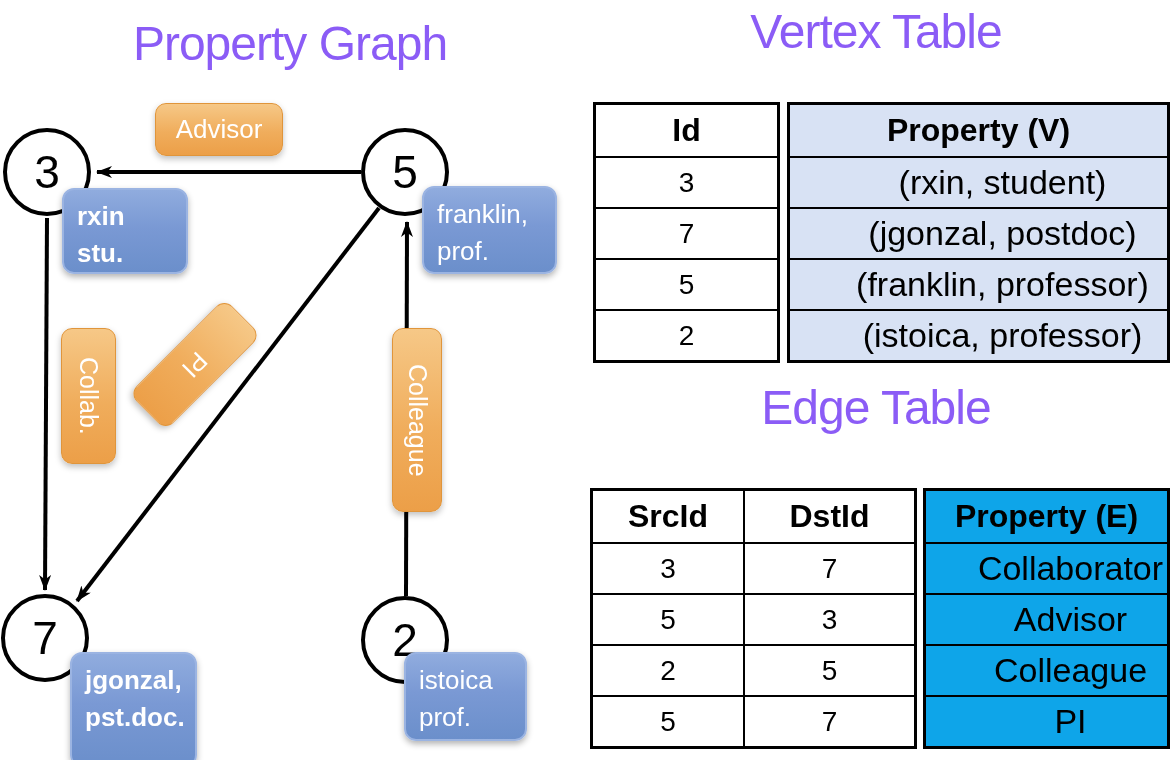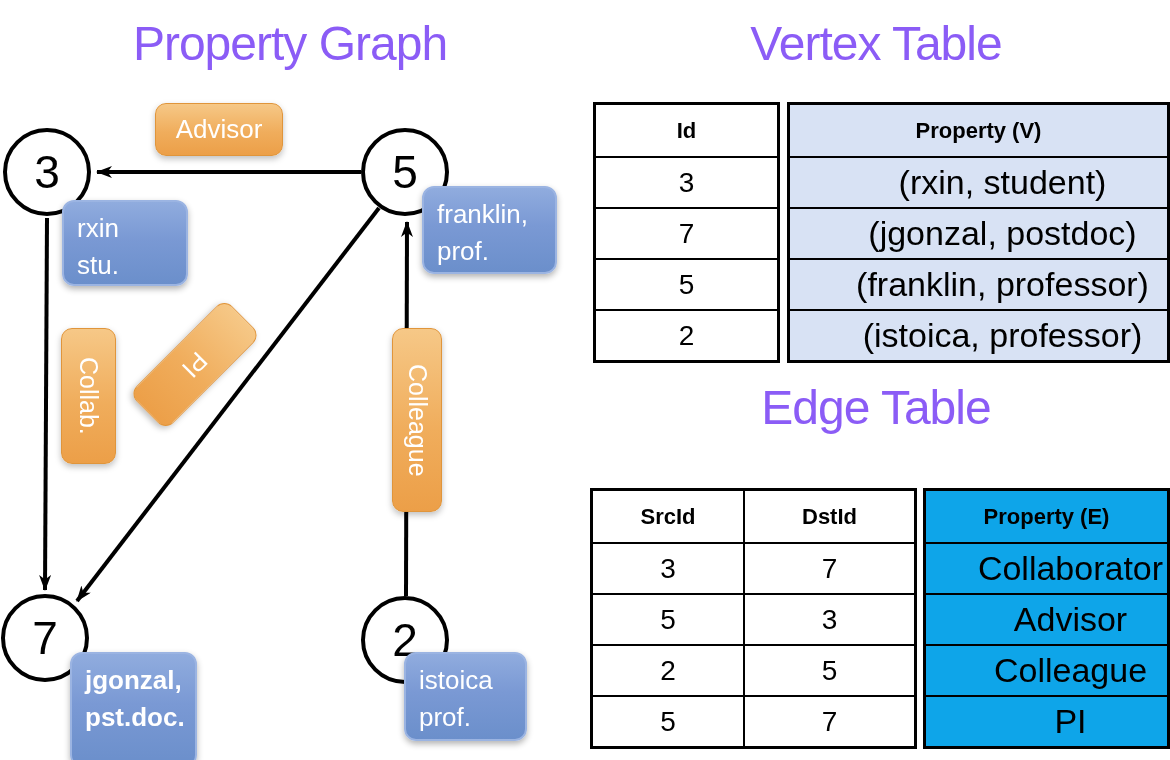--- a/index.html
+++ b/index.html
@@ -4,21 +4,21 @@
 <style>
   * { box-sizing: border-box; margin: 0; padding: 0; }
   html,body { background:#fff; }
   body { font-family: "Liberation Sans", sans-serif; color:#000; }
   .stage { position:relative; width:1170px; height:760px; overflow:hidden; background:#fff; }
 
   
   .big-title { position:absolute; text-align:center; font-size:48px; font-weight:400;
                letter-spacing:-1px; color:#8b5cf6; white-space:nowrap; }
   .pg-title { left:0; top:16px; width:580px; }
-  .vt-title { left:582px; top:16px; width:588px; }
+  .vt-title { left:582px; top:4px; width:588px; }
   .et-title { left:582px; top:380px; width:588px; }
 
   
   .gnode { position:absolute; width:88px; height:88px; border:4px solid #000; border-radius:50%;
            background:#fff; display:flex; align-items:center; justify-content:center;
            font-size:46px; font-weight:300; z-index:1; }
 
   
   .edges { position:absolute; left:0; top:0; z-index:2; pointer-events:none; }
 
@@ -35,21 +35,21 @@
             display:flex; align-items:center; justify-content:center; font-size:26px; }
   .elabel-v { writing-mode:vertical-rl; font-size:25px; }
   .elabel-pi { transform:rotate(45deg); }
 
   
   .tblgroup { position:absolute; display:flex; }
   .sub { border:3px solid #000; background:#fff; }
   .cell { height:51px; border-top:2.5px solid #000; display:flex; align-items:center;
           justify-content:center; font-size:28px; }
   .cell.first { border-top:none; }
-  .cell.hdr { font-weight:700; font-size:22px; }
+  .cell.hdr { font-weight:700; font-size:32px; }
   .cell.txt { font-size:34px;padding-left:48px; }
   .blue-col .cell { background:#D8E2F4; }
   .tan-col .cell  { background:#0ea5e9; }
   .two-col { display:grid; grid-template-columns:150px auto; }
   .two-col .cell.rcol { border-left:2.5px solid #000; }
 </style>
 </head>
 <body>
 
 <div class="stage">
@@ -74,21 +74,21 @@
   <div class="gnode" style="left:361px;top:128px;">
       <span>5</span>
     </div>
   <div class="gnode" style="left:1px;  top:594px;">
       <span>7</span>
     </div>
   <div class="gnode" style="left:361px;top:596px;">
       <span>2</span>
     </div>
 
-  <div class="vprop" style="left:62px; top:200px; width:126px; height:86px;">
+  <div class="vprop" style="left:62px; top:188px; width:126px; height:86px;font-weight:bold;">
     <div>rxin</div>
     <div>stu.</div>
   </div>
   <div class="vprop" style="left:422px; top:186px; width:135px; height:88px;">
     <div>franklin,</div>
     <div>prof.</div>
   </div>
   <div class="vprop" style="left:70px; top:652px; width:127px; height:115px;font-weight:bold;">
     <div>jgonzal,</div>
     <div>pst.doc.</div>

